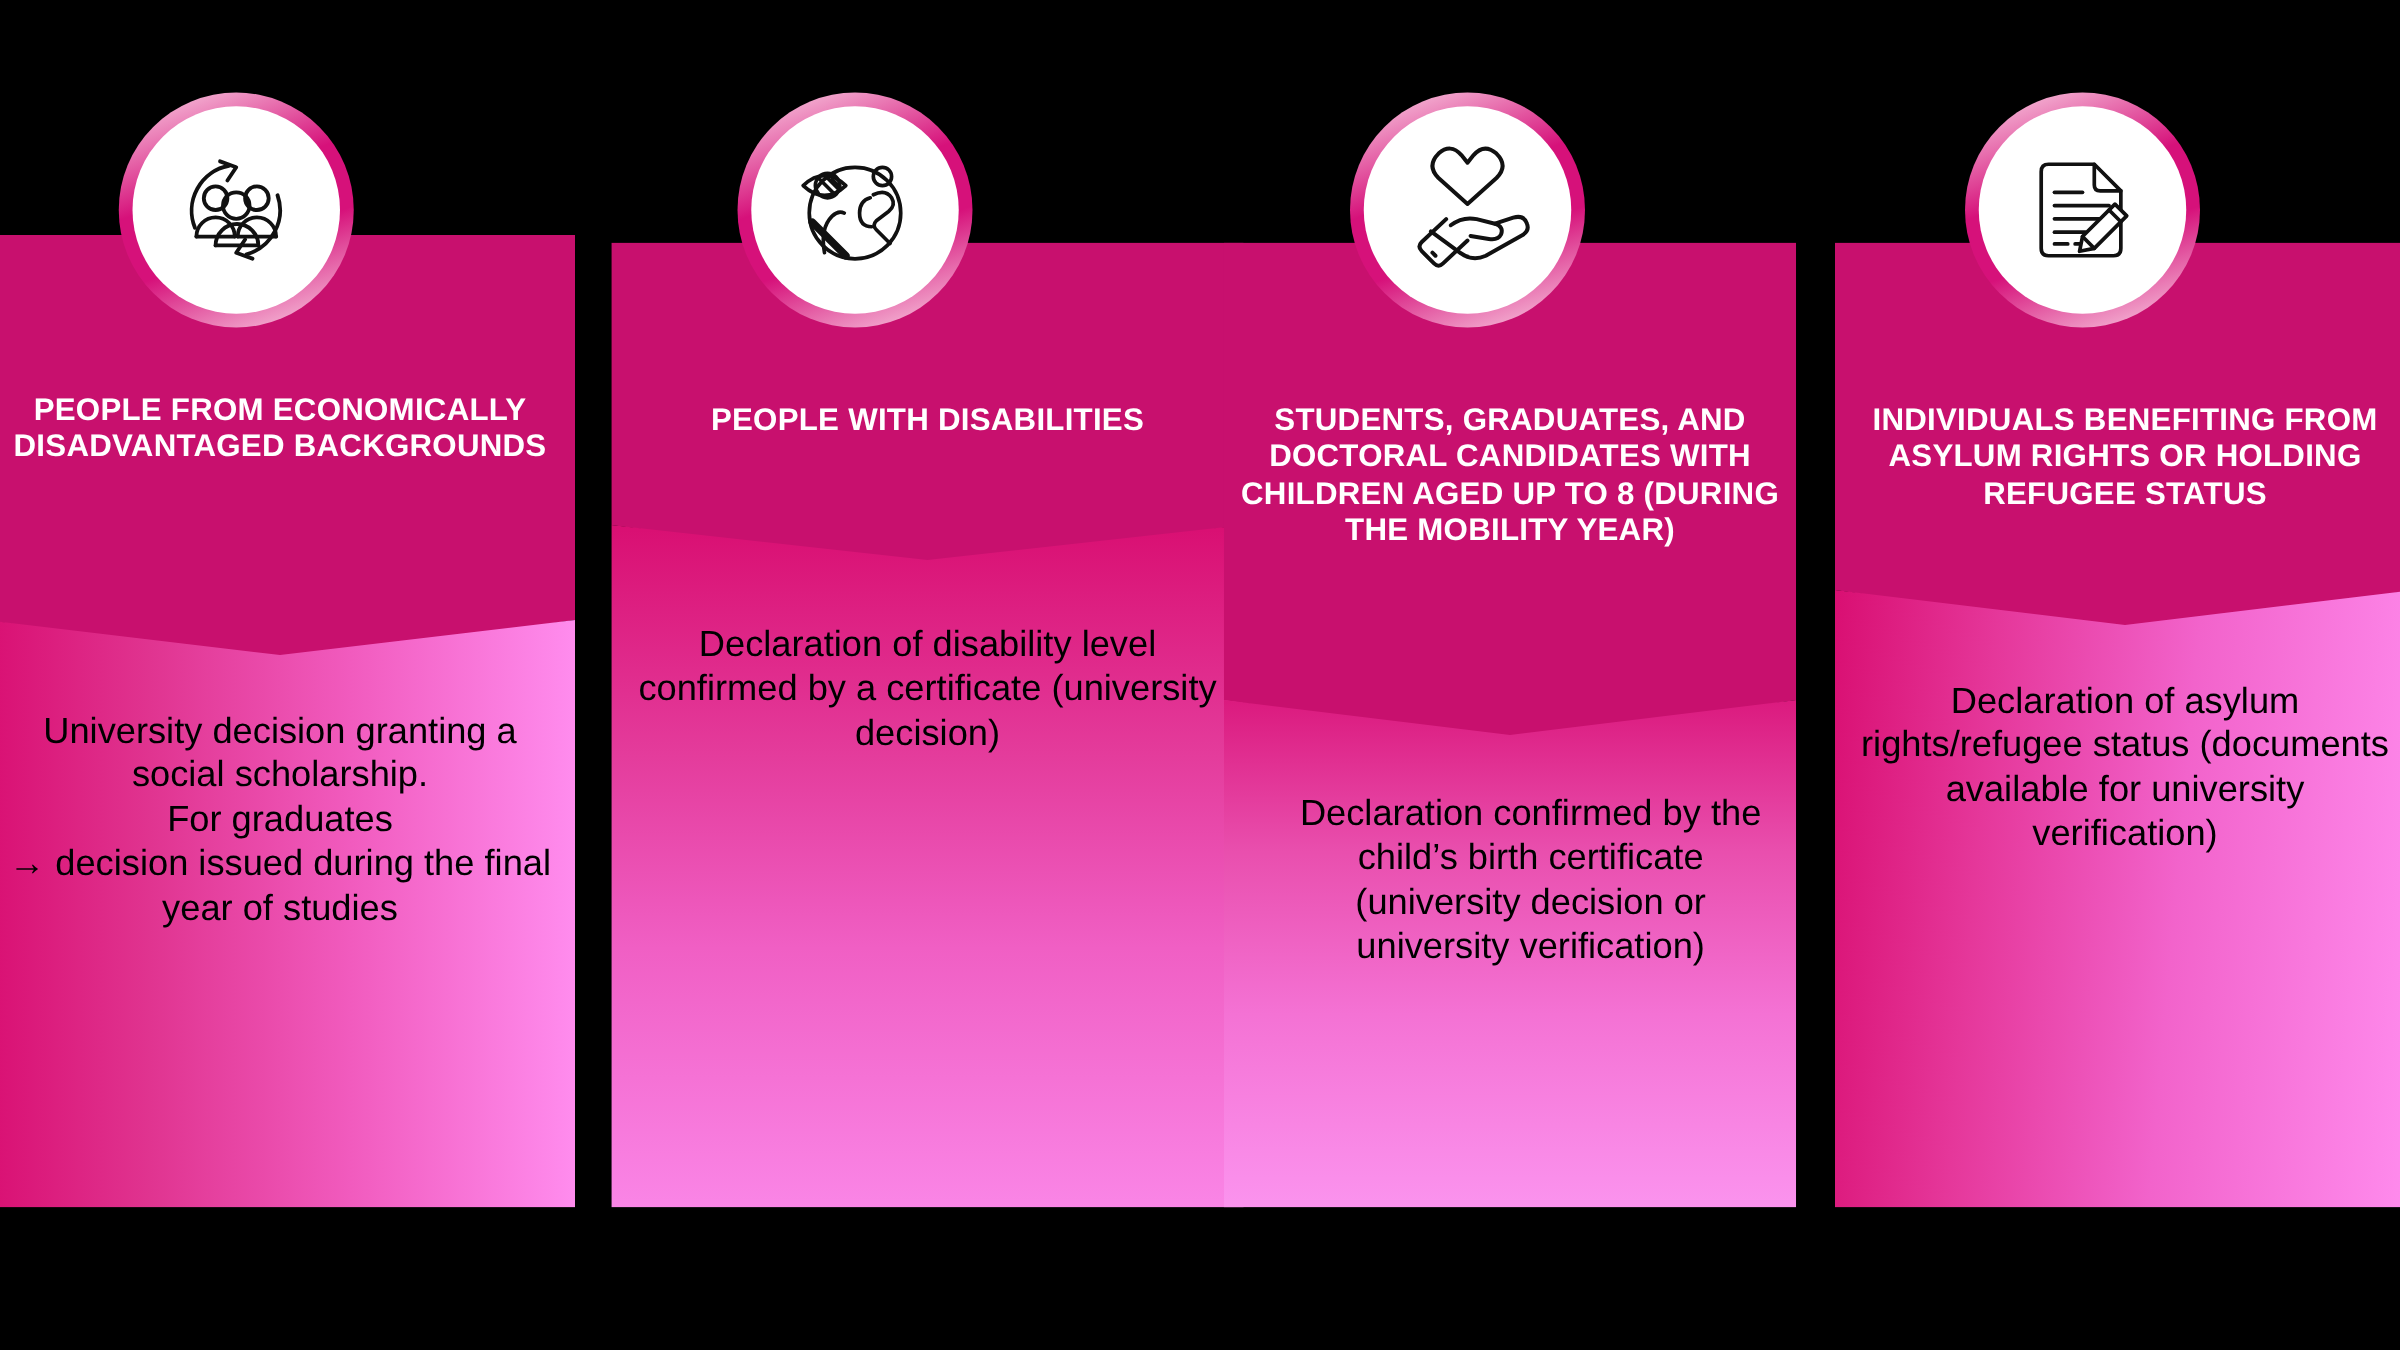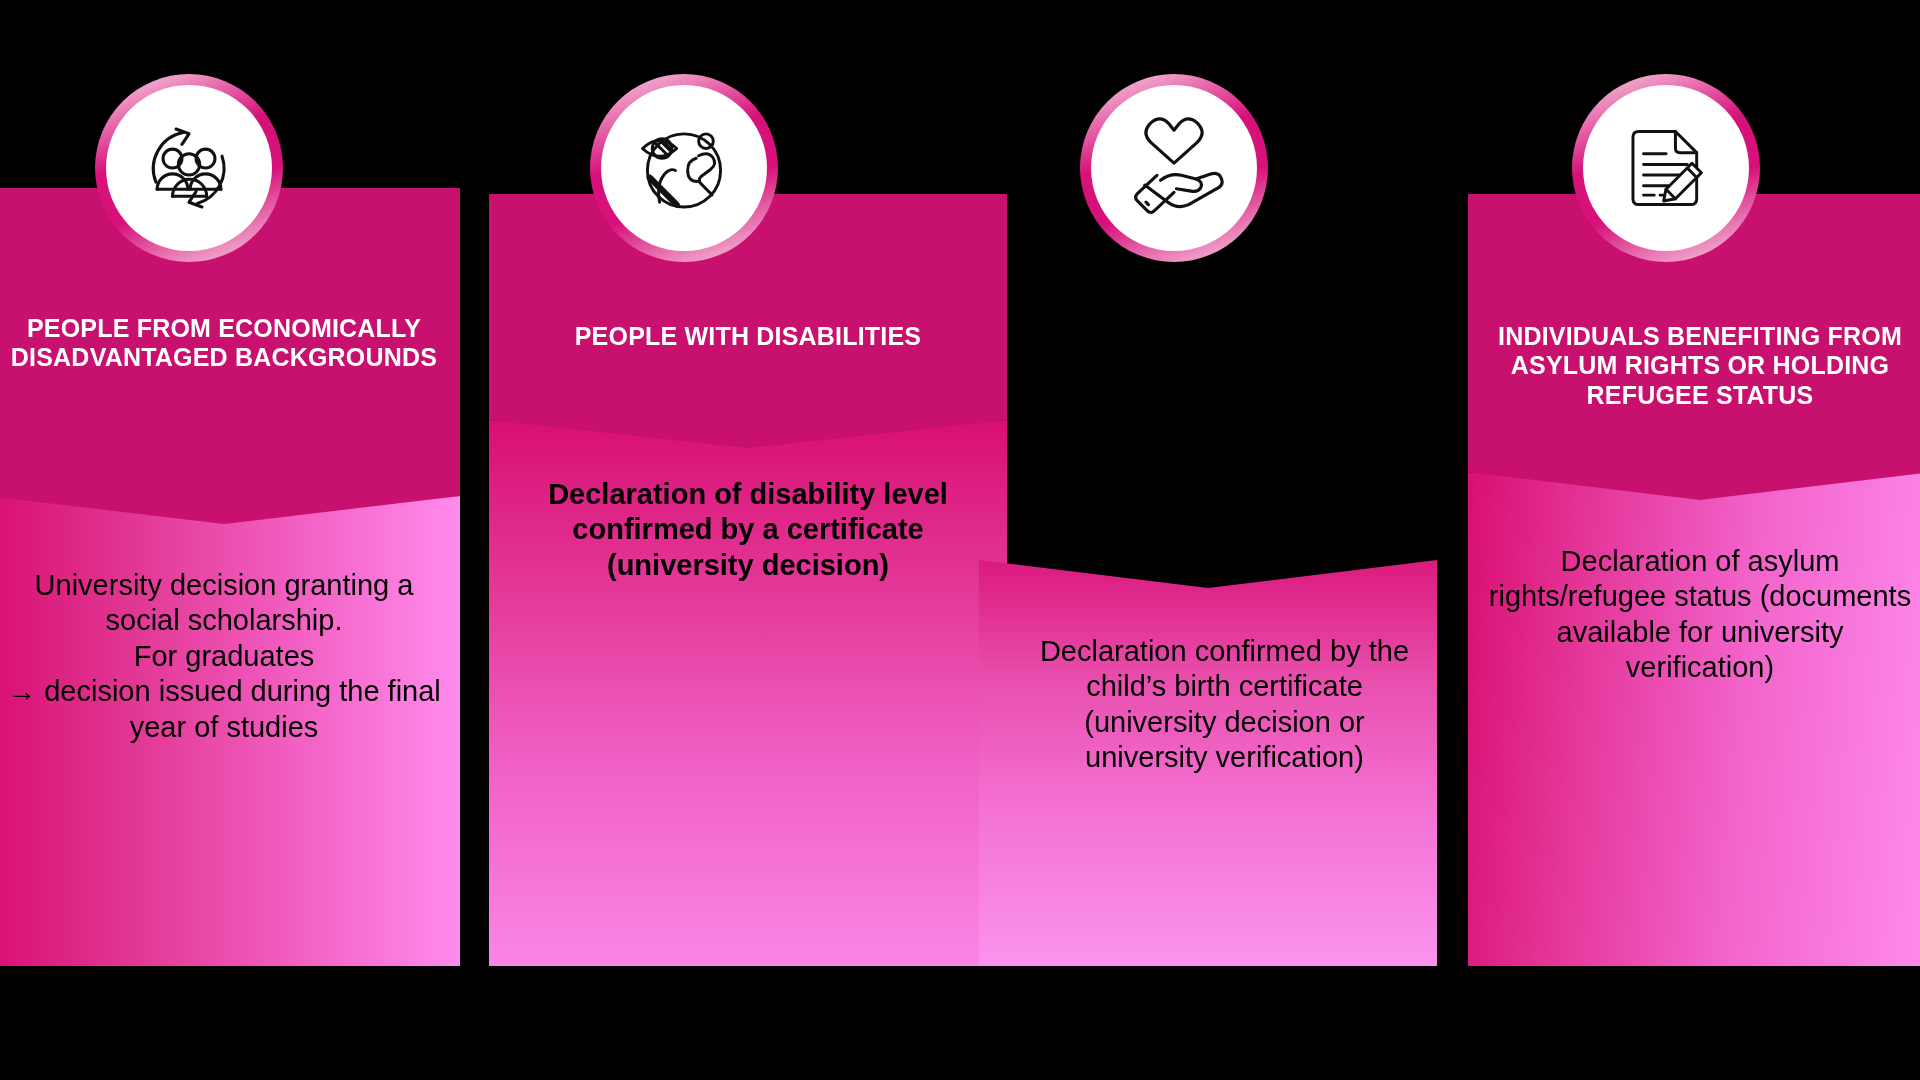--- a/index.html
+++ b/index.html
@@ -95,26 +95,26 @@
           <path d="M51 68 a13 13 0 0 1 26 0"></path>
           <path d="M36 74 a14.5 14.5 0 0 1 29 0"></path>
           <path d="M23 68 H49"></path>
             <path d="M51 68 H77"></path>
             <path d="M36 74 H65"></path>
         </g>
       </svg>
     </div>
   </div>
 
-  <div class="card" style="left:489px;width:506px;padding-left:12px;">
+  <div class="card" style="left:489px;width:506px;">
     <div class="head" style="--head:#C8106E;top:194px;height:260px;">
       <div class="head-title" style="margin-top:128px;">PEOPLE WITH DISABILITIES</div>
     </div>
     <div class="body" style="top:420px;height:546px;background:linear-gradient(180deg,#D90F72 0%,#E43C9C 34%,#F05FC4 62%,#FA85E6 100%);">
-      <div class="body-text" style="margin-top:57px;font-weight:bold;">Declaration of disability level confirmed by a certificate (university decision)</div>
+      <div class="body-text" style="margin-top:79px;">Declaration of disability level confirmed by a certificate (university decision)</div>
     </div>
     <div class="badge" style="left:107px;top:80px;border:none;">
       <div class="badge-ring"></div>
         <div class="badge-inner"></div>
       <svg width="122" height="122" viewBox="0 0 100 100">
         <g fill="none" stroke="#111" stroke-width="2.4" stroke-linecap="round" stroke-linejoin="round">
           <circle cx="50" cy="52" r="30"></circle>
           <path d="M16 34 q14 -13 28 0 q-14 13 -28 0 Z"></path>
           <circle cx="32" cy="34" r="8"></circle>
           <path d="M27 30 l9 9 M31 28 l8 8 M35 30 l5 5"></path>
@@ -122,20 +122,23 @@
           <path d="M22 58 L44 80" stroke-width="5"></path>
           <circle cx="68" cy="28" r="6"></circle>
           <path d="M62 40 q8 -4 12 2 q3 5 -2 9 l-8 6 q-3 3 0 6 l9 9"></path>
           <path d="M60 42 q-7 2 -7 10 q0 9 8 9"></path>
         </g>
       </svg>
     </div>
   </div>
 
   <div class="card" style="left:979px;width:458px;">
+    <div class="head" style="--head:#C8106E;top:194px;height:400px;">
+      <div class="head-title" style="margin-top:128px;">STUDENTS, GRADUATES, AND DOCTORAL CANDIDATES WITH CHILDREN AGED UP TO 8 (DURING THE MOBILITY YEAR)</div>
+    </div>
     <div class="body" style="top:560px;height:406px;background:linear-gradient(180deg,#DB1A7E 0%,#E94FAE 30%,#F472D4 62%,#FB93EE 100%);padding-left:33px;">
       <div class="body-text" style="margin-top:74px;">Declaration confirmed by the child’s birth certificate (university decision or university verification)</div>
     </div>
     <div class="badge" style="left:107px;top:80px;border:none;">
       <div class="badge-ring"></div>
         <div class="badge-inner"></div>
       <svg width="122" height="122" viewBox="0 0 100 100">
         <g fill="none" stroke="#111" stroke-width="2.6" stroke-linecap="round" stroke-linejoin="round">
           <path d="M50 46 L31 29 q-8 -8 0 -16 q8 -7 15 1 l4 5 l4 -5 q7 -8 15 -1 q8 8 0 16 Z"></path>
           <path d="M39 60 q8 -6 17 -4 l12 3 q6 2 4 7 q-2 4 -8 3 l-12 -2"></path>

